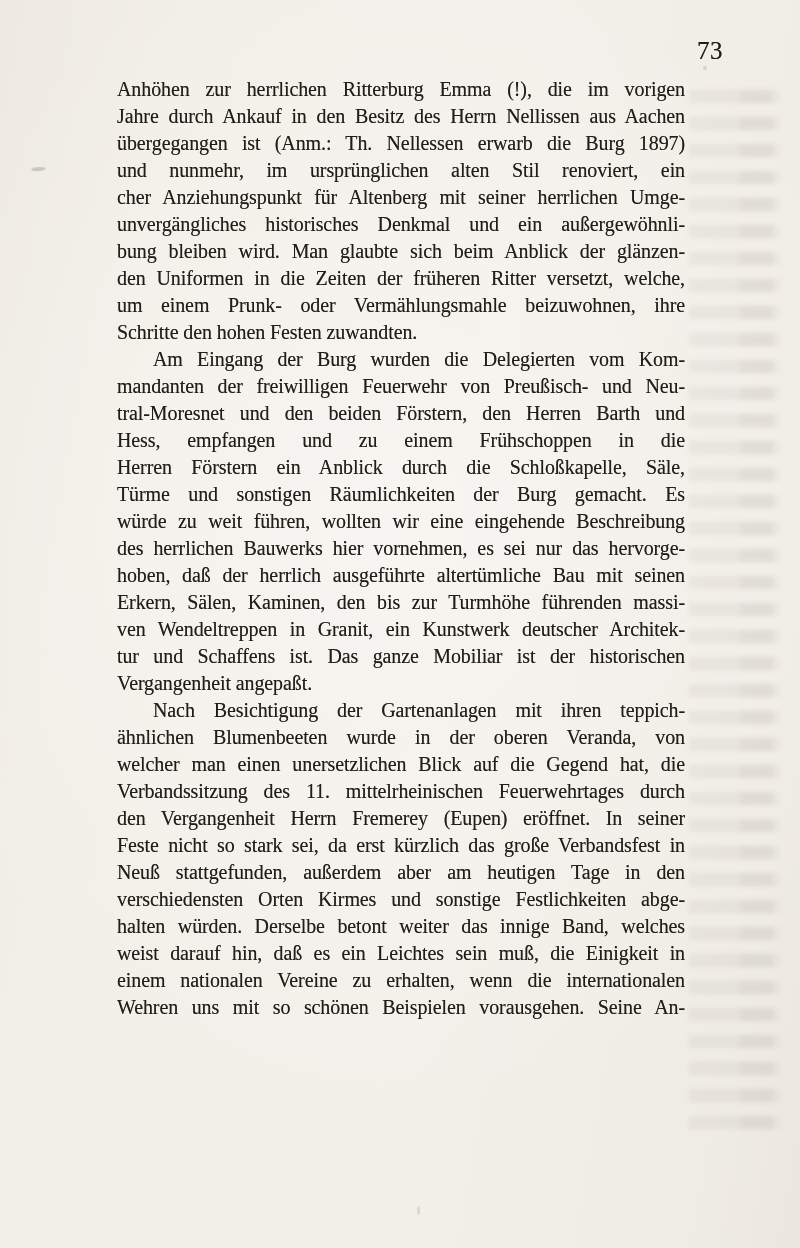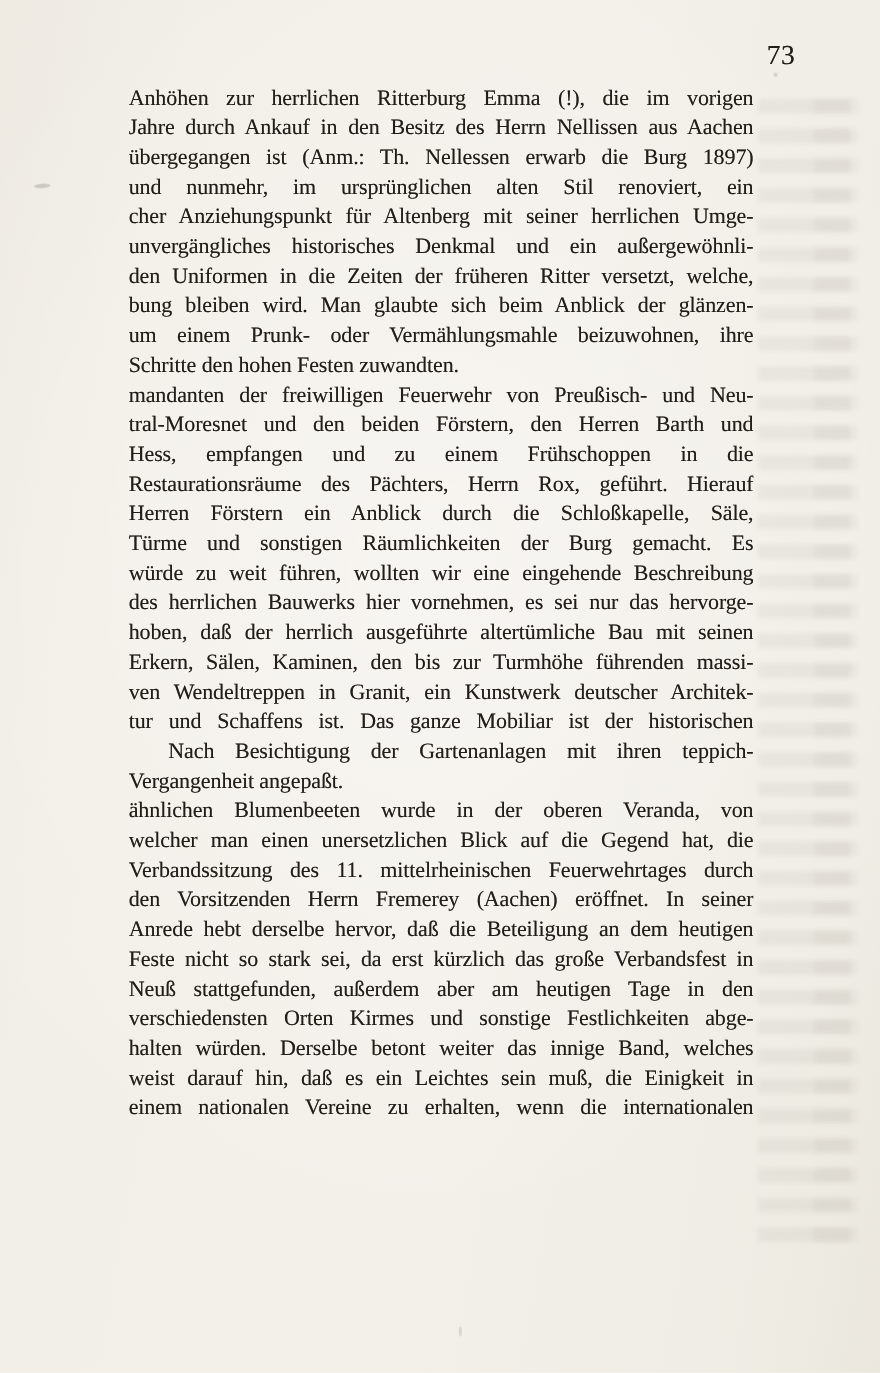--- a/index.html
+++ b/index.html
@@ -100,46 +100,46 @@
   <div class="showthrough"></div>
   <div class="showthrough inner"></div>
   <div class="page-number">73</div>
   <div class="text-block" id="text-block">
       <div class="line">Anhöhen zur herrlichen Ritterburg Emma (!), die im vorigen</div>
       <div class="line">Jahre durch Ankauf in den Besitz des Herrn Nellissen aus Aachen</div>
       <div class="line">übergegangen ist (Anm.: Th. Nellessen erwarb die Burg 1897)</div>
       <div class="line">und nunmehr, im ursprünglichen alten Stil renoviert, ein</div>
       <div class="line">cher Anziehungspunkt für Altenberg mit seiner herrlichen Umge-</div>
       <div class="line">unvergängliches historisches Denkmal und ein außergewöhnli-</div>
+      <div class="line">bung bleiben wird. Man glaubte sich beim Anblick der glänzen-</div>
       <div class="line">den Uniformen in die Zeiten der früheren Ritter versetzt, welche,</div>
-      <div class="line">bung bleiben wird. Man glaubte sich beim Anblick der glänzen-</div>
       <div class="line">um einem Prunk- oder Vermählungsmahle beizuwohnen, ihre</div>
       <div class="line lastline">Schritte den hohen Festen zuwandten.</div>
+      <div class="line indent">Am Eingang der Burg wurden die Delegierten vom Kom-</div>
       <div class="line">mandanten der freiwilligen Feuerwehr von Preußisch- und Neu-</div>
       <div class="line">tral-Moresnet und den beiden Förstern, den Herren Barth und</div>
       <div class="line">Hess, empfangen und zu einem Frühschoppen in die</div>
-      <div class="line">Restaurationsräume des Pächters, Herrn Rox, geführt. Hierauf</div>
       <div class="line">Herren Förstern ein Anblick durch die Schloßkapelle, Säle,</div>
       <div class="line">Türme und sonstigen Räumlichkeiten der Burg gemacht. Es</div>
       <div class="line">würde zu weit führen, wollten wir eine eingehende Beschreibung</div>
       <div class="line">des herrlichen Bauwerks hier vornehmen, es sei nur das hervorge-</div>
       <div class="line">hoben, daß der herrlich ausgeführte altertümliche Bau mit seinen</div>
       <div class="line">Erkern, Sälen, Kaminen, den bis zur Turmhöhe führenden massi-</div>
       <div class="line">ven Wendeltreppen in Granit, ein Kunstwerk deutscher Architek-</div>
       <div class="line">tur und Schaffens ist. Das ganze Mobiliar ist der historischen</div>
+      <div class="line lastline">Vergangenheit angepaßt.</div>
       <div class="line indent">Nach Besichtigung der Gartenanlagen mit ihren teppich-</div>
-      <div class="line lastline">Vergangenheit angepaßt.</div>
       <div class="line">ähnlichen Blumenbeeten wurde in der oberen Veranda, von</div>
       <div class="line">welcher man einen unersetzlichen Blick auf die Gegend hat, die</div>
       <div class="line">Verbandssitzung des 11. mittelrheinischen Feuerwehrtages durch</div>
-      <div class="line">den Vorsitzenden Herrn Fremerey (Aachen) eröffnet. In seiner</div>
-      <div class="line">Anrede hebt derselbe hervor, daß die Beteiligung an dem heutigen</div>
+      <div class="line">den Vergangenheit Herrn Fremerey (Eupen) eröffnet. In seiner</div>
       <div class="line">Feste nicht so stark sei, da erst kürzlich das große Verbandsfest in</div>
       <div class="line">Neuß stattgefunden, außerdem aber am heutigen Tage in den</div>
       <div class="line">verschiedensten Orten Kirmes und sonstige Festlichkeiten abge-</div>
       <div class="line">halten würden. Derselbe betont weiter das innige Band, welches</div>
       <div class="line">weist darauf hin, daß es ein Leichtes sein muß, die Einigkeit in</div>
       <div class="line">einem nationalen Vereine zu erhalten, wenn die internationalen</div>
+      <div class="line">Wehren uns mit so schönen Beispielen vorausgehen. Seine An-</div>
     </div>
   <div class="speck speck-1"></div>
   <div class="speck speck-2"></div>
   <div class="speck speck-3"></div>
 </div>
 
 </body></html>

